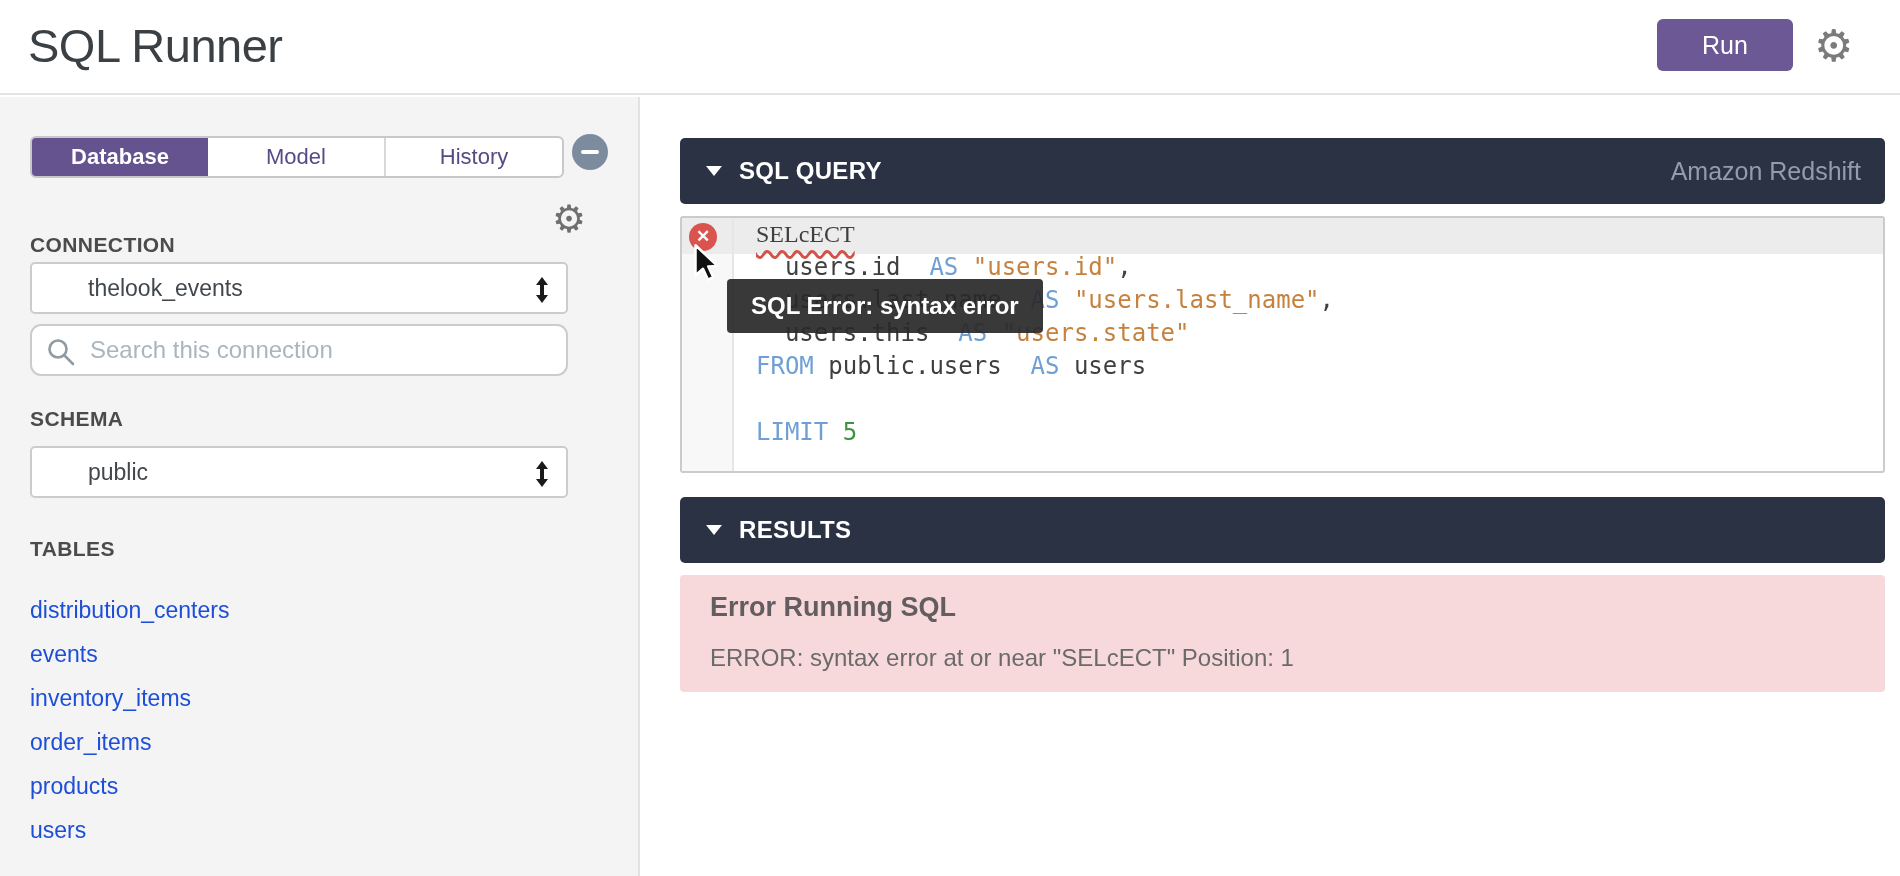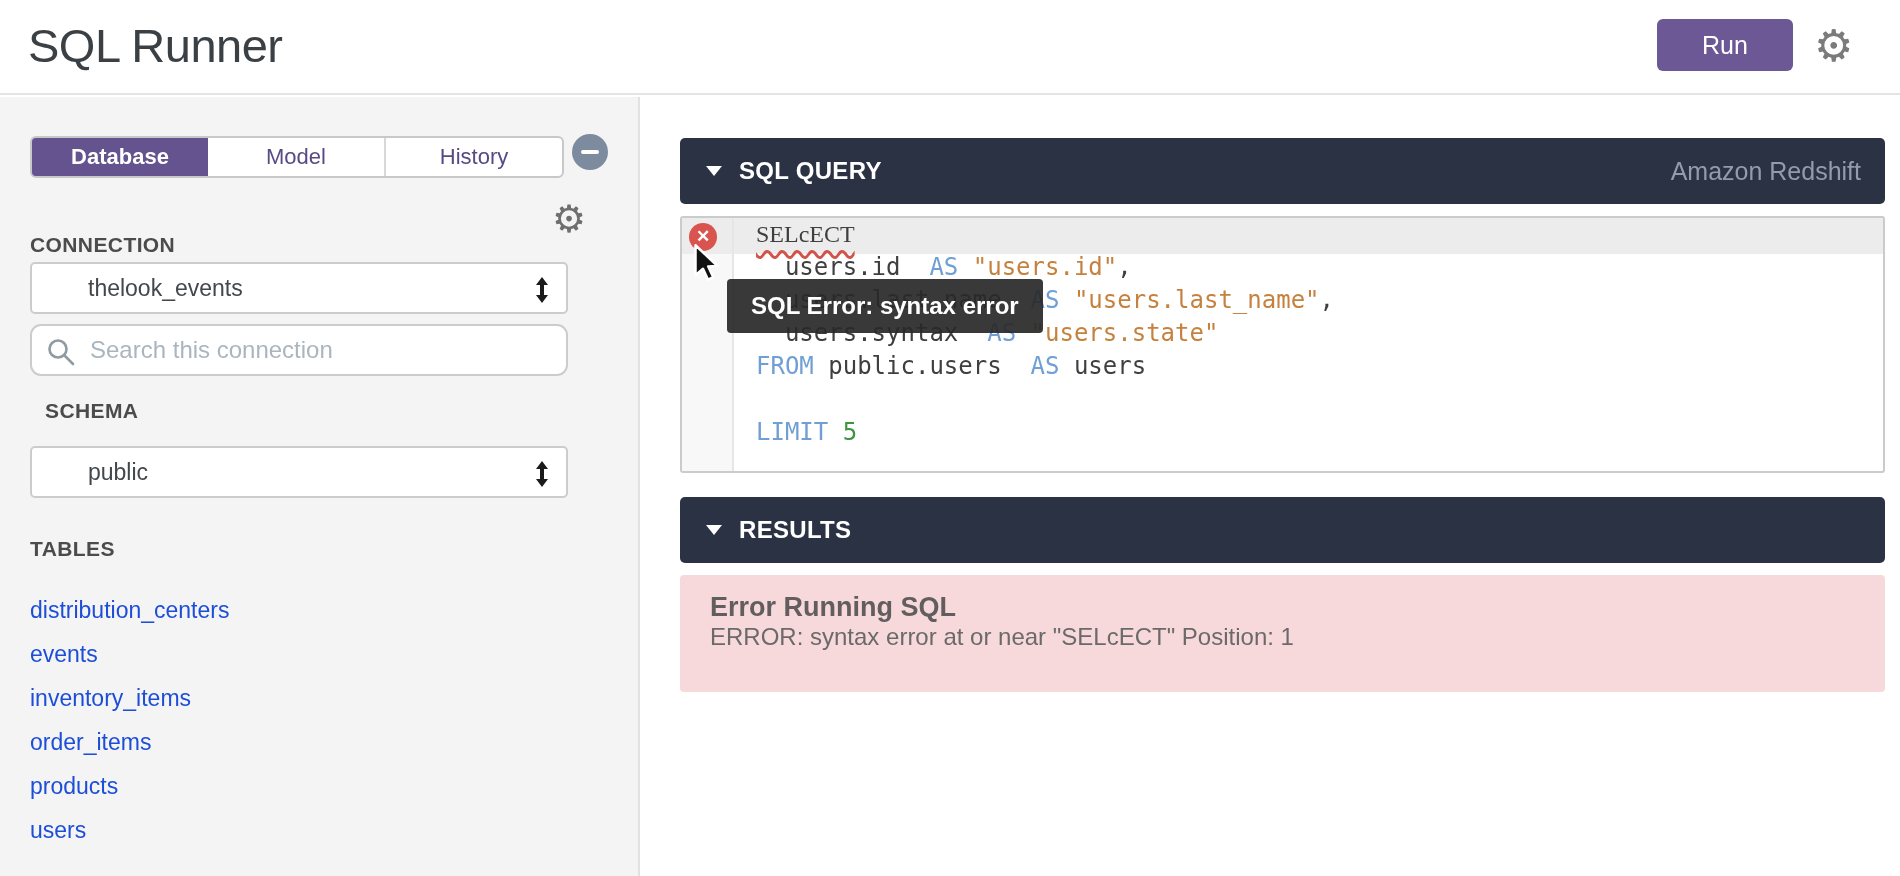--- a/index.html
+++ b/index.html
@@ -56,21 +56,21 @@
   .code-line { height: 33px; white-space: pre; }
   .tok-plain { color: #3f3f3f; }
   .tok-kw { color: #6f9fd4; }
   .tok-str { color: #c5813d; }
   .tok-num { color: #3f9442; }
   .tok-err { color: #3f3f3f; text-decoration: underline; text-decoration-style: wavy; text-decoration-color: #d25349; text-decoration-thickness: 3px; text-underline-offset: 8px; font-family: Liberation Serif, serif; }
   .sql-tooltip { position: absolute; left: 45px; top: 61px; z-index: 6; background: rgba(40,40,40,0.92); color: #ffffff; font-size: 24px; font-weight: 600; padding: 13px 24px; border-radius: 4px; white-space: nowrap; }
 
   
   .error-box { position: absolute; left: 38px; top: 478px; width: 1205px; height: 117px; background: #f8d9db; border-radius: 4px; padding: 17px 30px; }
-  .error-title { font-size: 27px; font-weight: 700; color: #625d5f; }
+  .error-title { font-size: 27px; font-weight: 700; color: #625d5f; margin-bottom: 21px; }
   .error-message { font-size: 24px; color: #6a6a6a; }
 
   .icon-svg { display: block; }
 </style>
 </head>
 <body>
 
 <div class="header">
   <div class="page-title">SQL Runner</div>
   <div class="run-button">Run</div>
@@ -100,21 +100,21 @@
   </div>
 
   <div class="search-box">
     <svg class="icon-svg" width="28" height="28" viewBox="0 0 28 28">
       <circle cx="11" cy="11" r="8.5" fill="none" stroke="#8f9aa1" stroke-width="2.6"></circle>
       <line x1="17.5" y1="17.5" x2="26" y2="26" stroke="#8f9aa1" stroke-width="2.6" stroke-linecap="round"></line>
     </svg>
     <input type="text" placeholder="Search this connection" style="">
   </div>
 
-  <div class="section-label" style="top:302px;margin-left:15px;">SCHEMA</div>
+  <div class="section-label" style="top:310px;">SCHEMA</div>
 
   <div class="select-box" style="top:349px;">
     <div class="select-value">public</div>
     <svg class="updown" width="16" height="26" viewBox="0 0 16 26">
       <path d="M8 0 L14 8 H10 V18 H14 L8 26 L2 18 H6 V8 H2 Z" fill="#1a1a1a"></path>
     </svg>
   </div>
 
   <div class="section-label" style="top:440px;">TABLES</div>
 
@@ -143,21 +143,21 @@
     <div class="err-icon">✕</div>
 
     <svg class="mouse-cursor" width="30" height="40" viewBox="0 0 24 32">
       <path d="M2 1 L2 25 L8 19.8 L12 28.6 L16.2 26.6 L12.2 18 L19.6 17.6 Z" fill="#111111" stroke="#ffffff" stroke-width="2" stroke-linejoin="round"></path>
     </svg>
 
     <div class="code">
       <div class="code-line"><span class="tok-err">SELcECT</span></div>
       <div class="code-line"><span class="tok-plain">  users.id  </span><span class="tok-kw">AS</span><span class="tok-plain"> </span><span class="tok-str">"users.id"</span><span class="tok-plain">,</span></div>
       <div class="code-line"><span class="tok-plain">  users.last_name  </span><span class="tok-kw">AS</span><span class="tok-plain"> </span><span class="tok-str">"users.last_name"</span><span class="tok-plain">,</span></div>
-      <div class="code-line"><span class="tok-plain">  users.syntax  </span><span class="tok-kw">AS</span><span class="tok-plain"> </span><span class="tok-str">"users.state"</span></div>
+      <div class="code-line"><span class="tok-plain">  users.this  </span><span class="tok-kw">AS</span><span class="tok-plain"> </span><span class="tok-str">"users.state"</span></div>
       <div class="code-line"><span class="tok-kw">FROM</span><span class="tok-plain"> public.users  </span><span class="tok-kw">AS</span><span class="tok-plain"> users</span></div>
       <div class="code-line"></div>
       <div class="code-line"><span class="tok-kw">LIMIT</span><span class="tok-plain"> </span><span class="tok-num">5</span></div>
     </div>
 
     <div class="sql-tooltip">SQL Error: syntax error</div>
   </div>
 
   <div class="panel-bar" style="top:400px;">
     <div class="tri"></div>

